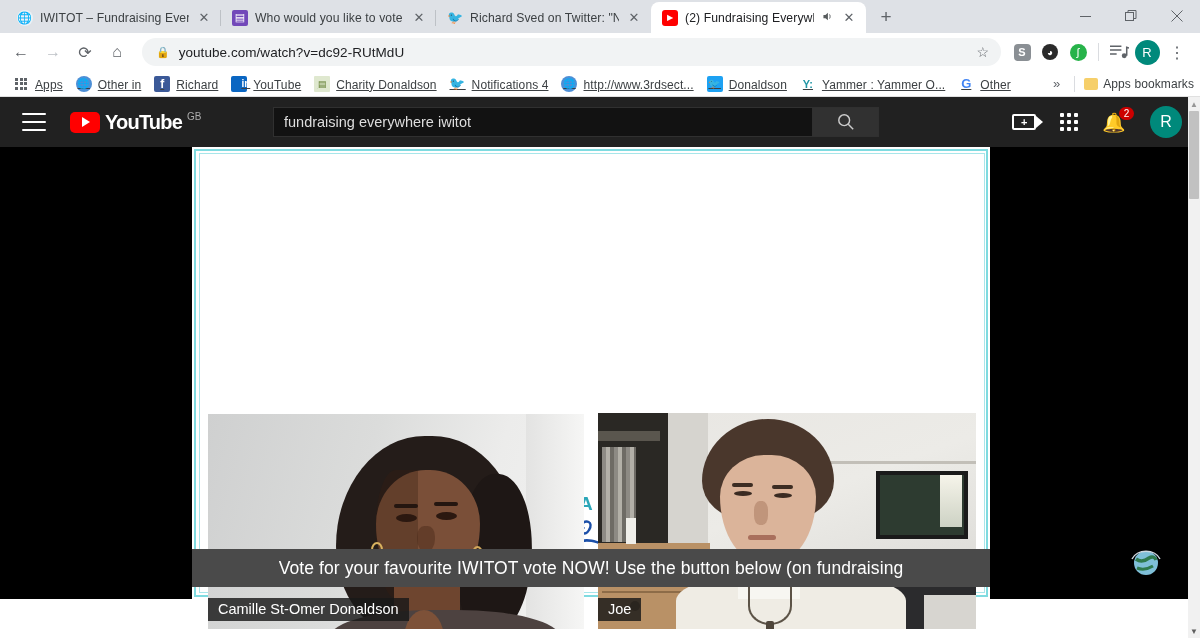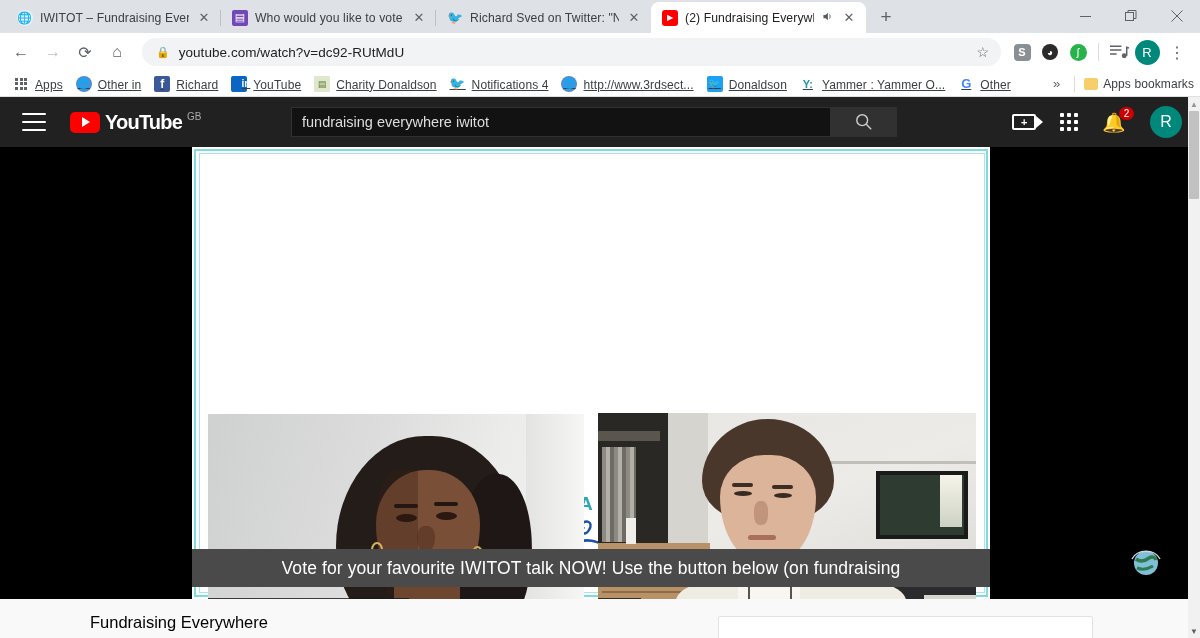--- a/index.html
+++ b/index.html
@@ -130,21 +130,21 @@
   .yt-burger { width:24px; height:18px; display:flex; flex-direction:column; justify-content:space-between; margin-left:6px; }
   .yt-burger span { display:block; height:2px; background:#fff; border-radius:1px; }
   .yt-logo { display:flex; align-items:flex-start; margin-left:24px; gap:5px; }
   .yt-play {
     width:30px; height:21px; background:#ff0000; border-radius:5px;
     display:flex; align-items:center; justify-content:center;
   }
   .yt-play::after { content:""; border-left:8px solid #fff; border-top:5px solid transparent; border-bottom:5px solid transparent; margin-left:2px; }
   .yt-word { color:#fff; font-size:20px; font-weight:bold; letter-spacing:-0.8px; line-height:21px; }
   .yt-cc { color:#aaa; font-size:10px; line-height:10px; margin-top:0px; }
-  .yt-searchwrap { position:absolute; left:291px; display:flex; }
+  .yt-searchwrap { position:absolute; left:273px; display:flex; }
   .yt-search {
     width:540px; height:30px; background:#121212; border:1px solid #303030;
     display:flex; align-items:center; padding:0 10px;
   }
   .yt-search-text { color:#ddd; font-size:14.5px; }
   .yt-search-btn {
     width:66px; height:30px; background:#313131; border:1px solid #303030;
     border-left:none; display:flex; align-items:center; justify-content:center;
     color:#ccc; font-size:15px;
   }
@@ -559,27 +559,23 @@
         <svg width="40" height="40" viewBox="0 0 40 40">
           <circle cx="20" cy="22" r="12" fill="#7fbfd8"></circle>
           <path d="M10 18c4 3 9 2 13-1 3-2 6-1 7 2" stroke="#2f7a4e" stroke-width="3.5" fill="none"></path>
           <path d="M11 27c5 2 11 1 16-2" stroke="#2f7a4e" stroke-width="3" fill="none"></path>
           <path d="M6 18a15 12 0 0 1 28 0" stroke="#cfd8e0" stroke-width="1.4" fill="none"></path>
         </svg>
       </div>
     </div>
 
     <div class="capbar">
-      <span class="caption">Vote for your favourite IWITOT talk NOW! Use the button below (on fundraising</span>
-    </div>
-
-    <div class="below">
-      <div class="channel-title">Fundraising Everywhere</div>
-      <div class="white-card"></div>
-    </div>
+      <span class="caption">Vote for your favourite IWITOT vote NOW! Use the button below (on fundraising</span>
+    </div>
+
   </div>
 
   <div class="scrollbar">
     <div class="sb-up">▲</div>
     <div class="sb-thumb"></div>
     <div class="sb-down">▼</div>
   </div>
 
 </div>
 

